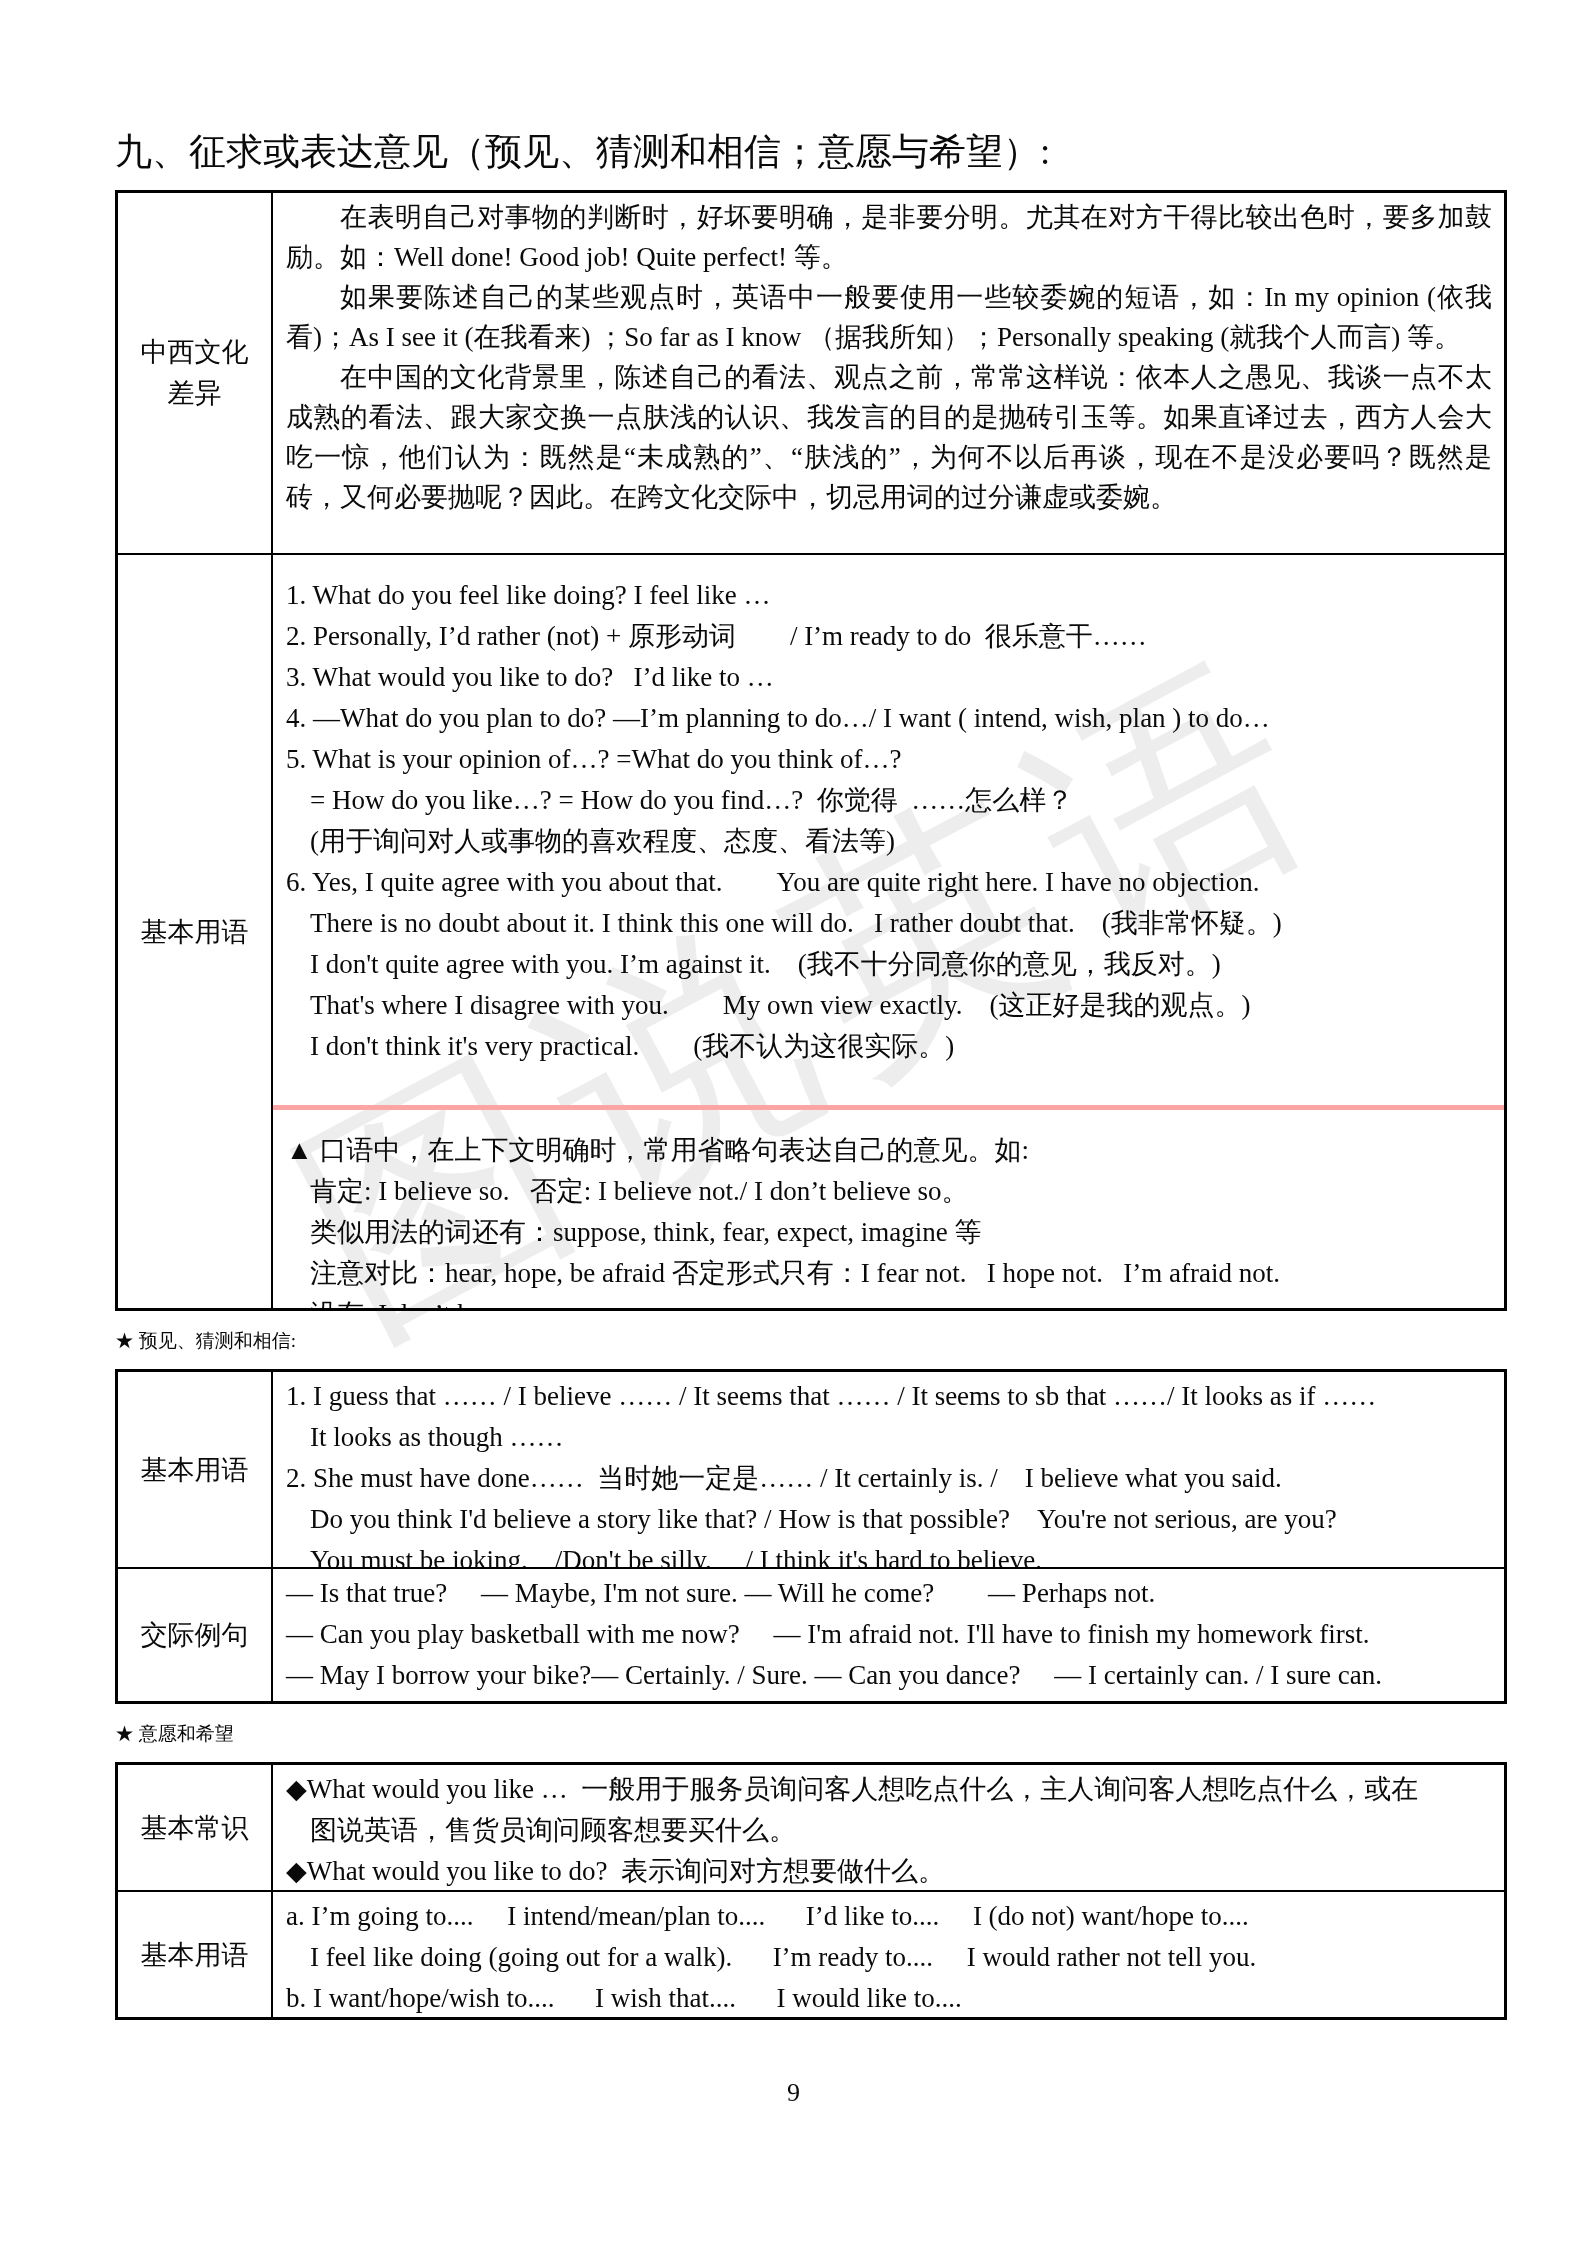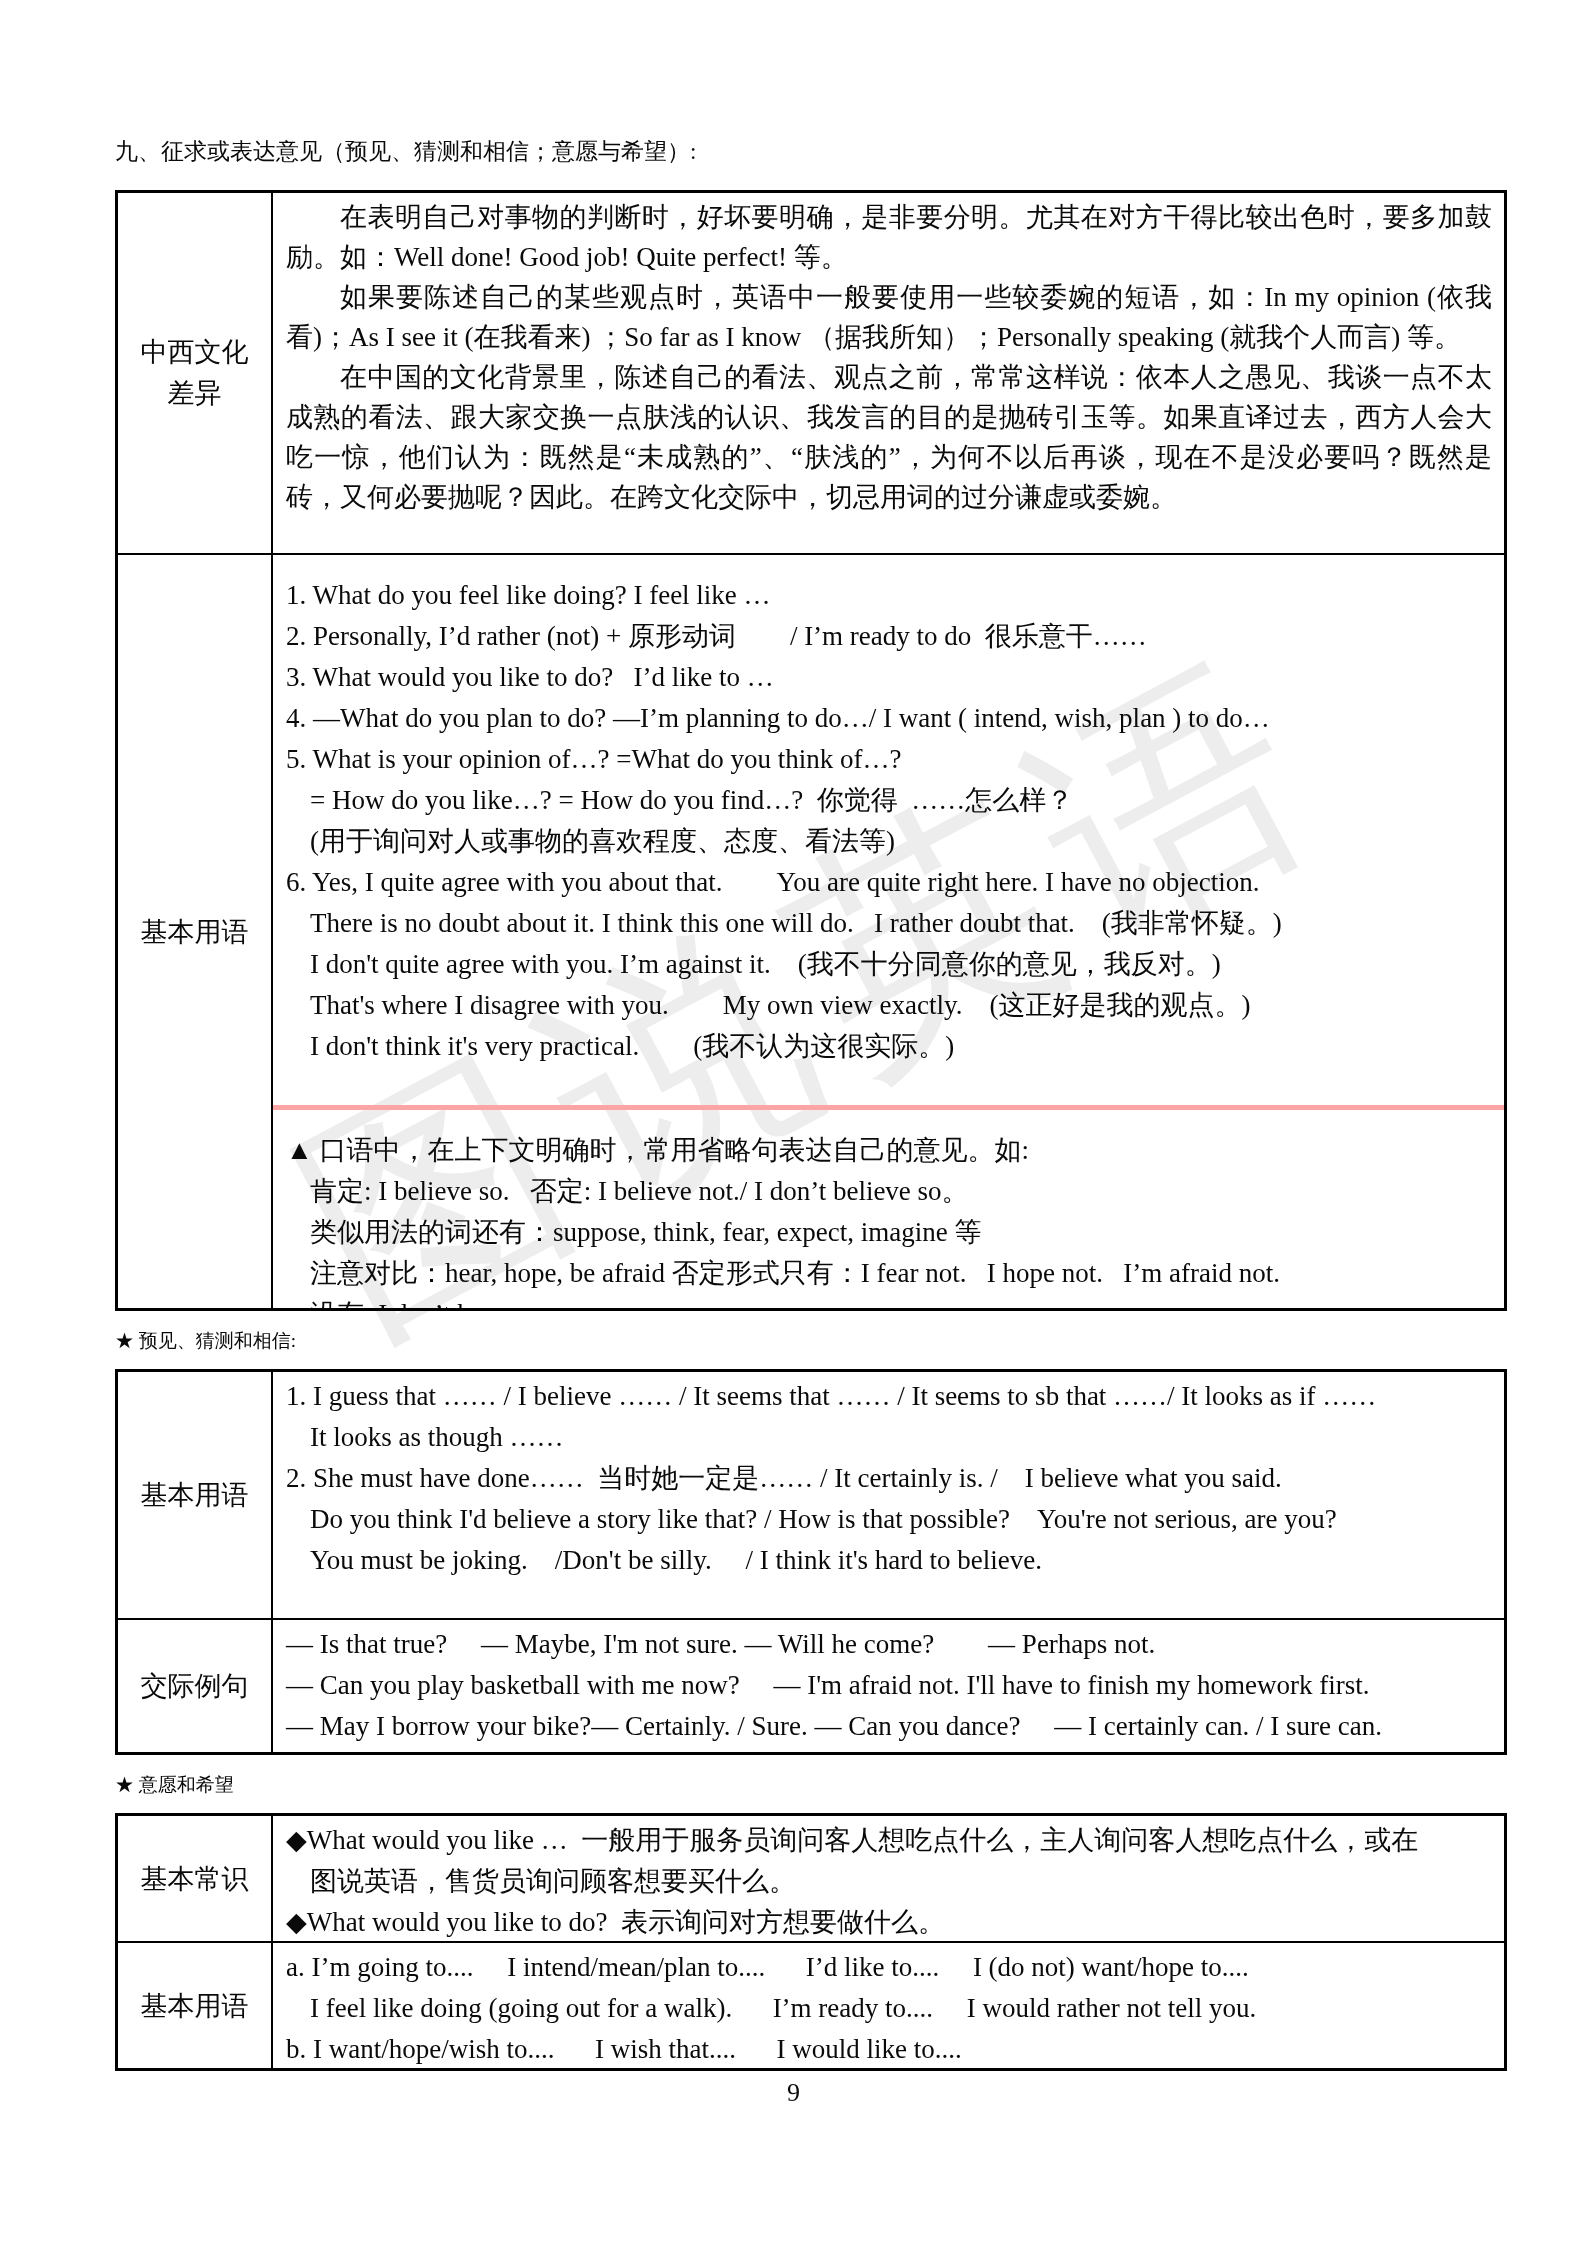--- a/index.html
+++ b/index.html
@@ -24,21 +24,21 @@
     color:rgba(190,190,190,0.28);
     font-family:"Liberation Sans","DejaVu Sans",sans-serif;
     white-space:nowrap;
     pointer-events:none;
     z-index:0;
   }
   .content{position:relative;z-index:1;}
   .heading{
     margin:0;
     padding:133px 80px 0 115px;
-    font-size:23px;
+    font-size:37px;
     font-weight:normal;
     line-height:38px;
   }
   .tbl{
     margin-left:115px;
     width:1392px;
     border:3px solid #000;
     box-sizing:border-box;
     background:transparent;
   }
@@ -60,21 +60,21 @@
     margin:0;
     text-indent:2em;
     text-align:justify;
     line-height:40px;
   }
   .ln{line-height:41px;white-space:pre-wrap;}
   .ind{padding-left:24px;}
   .h365{height:360px;}
   .h552{height:550px;}
   .h205{height:203px;}
-  .h195{height:246px;}
+  .h195{height:195px;}
   .h128{height:132px;}
   .h125{height:125px;}
   .star-heading{
     margin:10px 80px 8px 115px;
     font-size:19px;
     line-height:40px;
   }
   .page-number{
     position:absolute;
     left:0;right:0;

